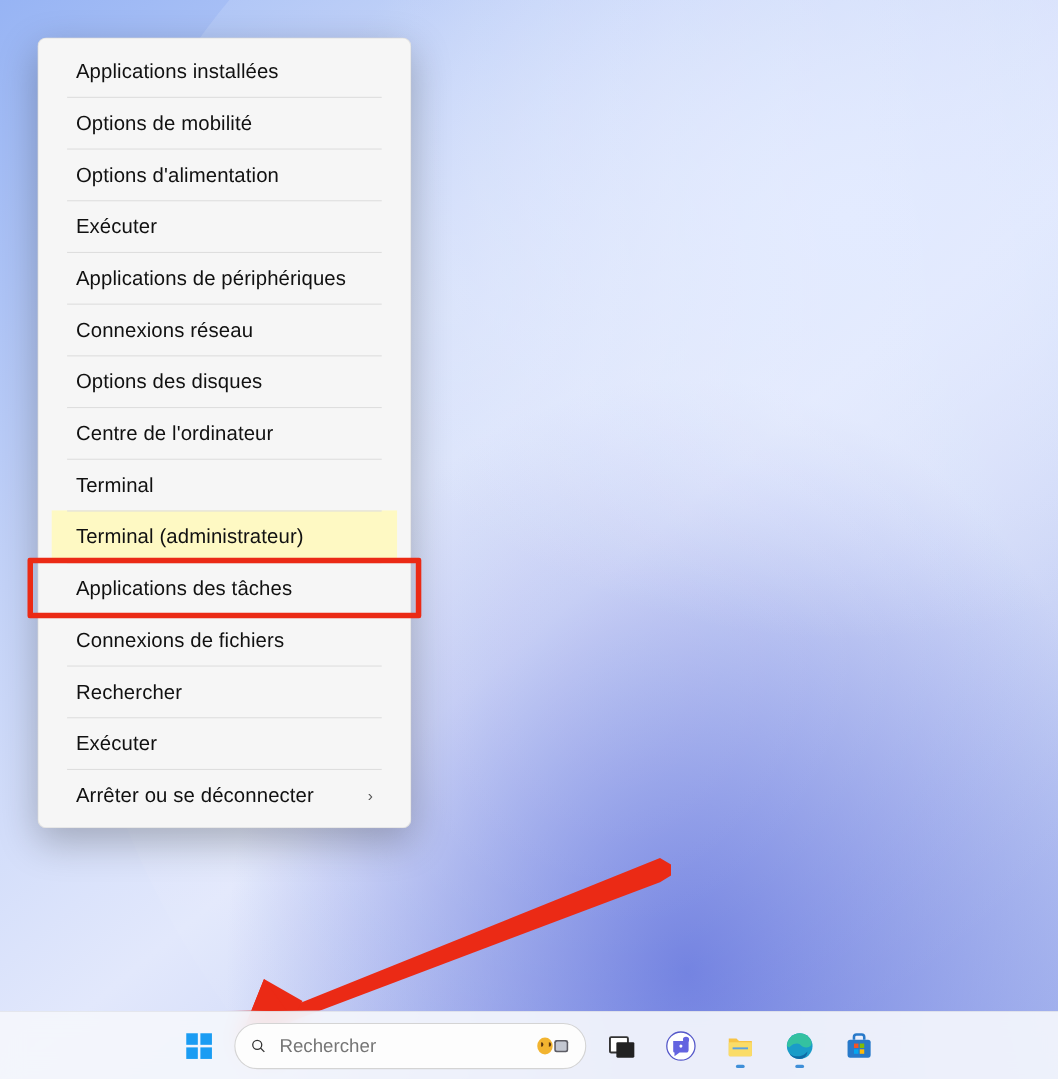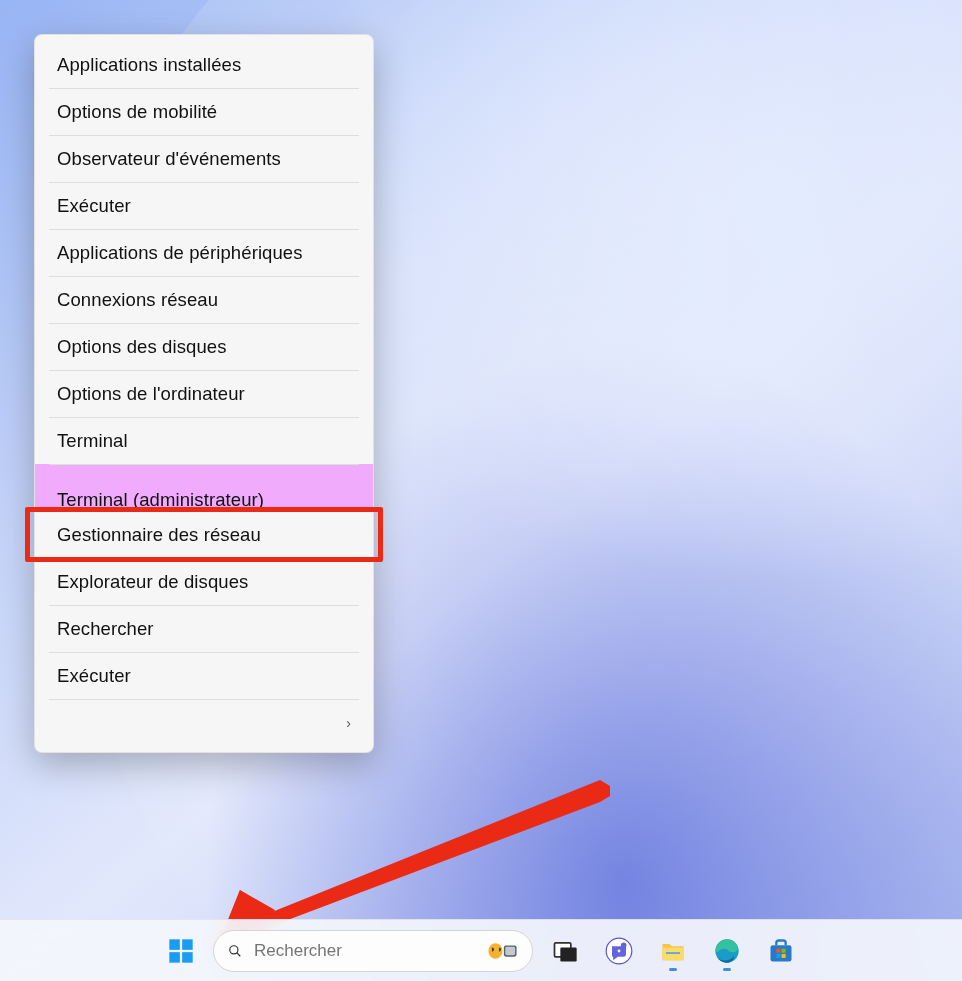--- a/index.html
+++ b/index.html
@@ -26,38 +26,37 @@
 
   
   .context-menu {
     position: absolute;
     left: 34px;
     top: 34px;
     width: 340px;
     background: #f6f6f6;
     border-radius: 8px;
     box-shadow: 0 12px 35px rgba(0,0,0,0.25);
-    padding: 6px 0;
+    padding: 6px 12px;
     border: 1px solid rgba(0,0,0,0.08);
   }
   .menu-item {
     position: relative;
     padding: 0 22px;
     height: 47px;
     display: flex;
     align-items: center;
     font-size: 18.5px;
     font-weight: 400;
     color: #111;
     cursor: default;
     letter-spacing: 0.1px;
   }
   .menu-item.hover {
-    background: #f0abfc;
-    align-items: flex-end;
+    background: #fef9c3;
   }
   .menu-item.sep-before::before {
     content: "";
     position: absolute;
     left: 14px; right: 14px; top: 0;
     height: 1px;
     background: #dedede;
   }
   .menu-item .chevron {
     margin-left: auto;
@@ -145,56 +144,57 @@
 <div class="petal"></div>
 
 <div class="context-menu" id="ctx-menu">
     <div class="menu-item">
       <span>Applications installées</span>
     </div>
     <div class="menu-item sep-before">
       <span>Options de mobilité</span>
     </div>
     <div class="menu-item sep-before">
-      <span>Observateur d'événements</span>
+      <span>Options d'alimentation</span>
     </div>
     <div class="menu-item sep-before">
       <span>Exécuter</span>
     </div>
     <div class="menu-item sep-before">
       <span>Applications de périphériques</span>
     </div>
     <div class="menu-item sep-before">
       <span>Connexions réseau</span>
     </div>
     <div class="menu-item sep-before">
       <span>Options des disques</span>
     </div>
     <div class="menu-item sep-before">
-      <span>Options de l'ordinateur</span>
+      <span>Centre de l'ordinateur</span>
     </div>
     <div class="menu-item sep-before">
       <span>Terminal</span>
     </div>
     <div class="menu-item sep-before hover">
       <span>Terminal (administrateur)</span>
     </div>
     <div class="menu-item sep-before">
-      <span>Gestionnaire des réseau</span>
-    </div>
-    <div class="menu-item sep-before">
-      <span>Explorateur de disques</span>
+      <span>Applications des tâches</span>
+    </div>
+    <div class="menu-item sep-before">
+      <span>Connexions de fichiers</span>
     </div>
     <div class="menu-item sep-before">
       <span>Rechercher</span>
     </div>
     <div class="menu-item sep-before">
       <span>Exécuter</span>
     </div>
     <div class="menu-item sep-before">
+      <span>Arrêter ou se déconnecter</span>
       <span class="chevron">›</span>
     </div>
   </div>
 
 <div class="highlight-box" id="hl-box" style="left: 25px; top: 507px; width: 358px; height: 55px; border-color: rgb(235, 42, 21);"></div>
 
 <svg class="arrow-svg" style="left:210px; top:780px; width:400px; height:180px;">
   <defs>
     <linearGradient id="ag" x1="0" y1="0" x2="1" y2="0">
       <stop offset="0%" stop-color="#eb2a15"></stop>

